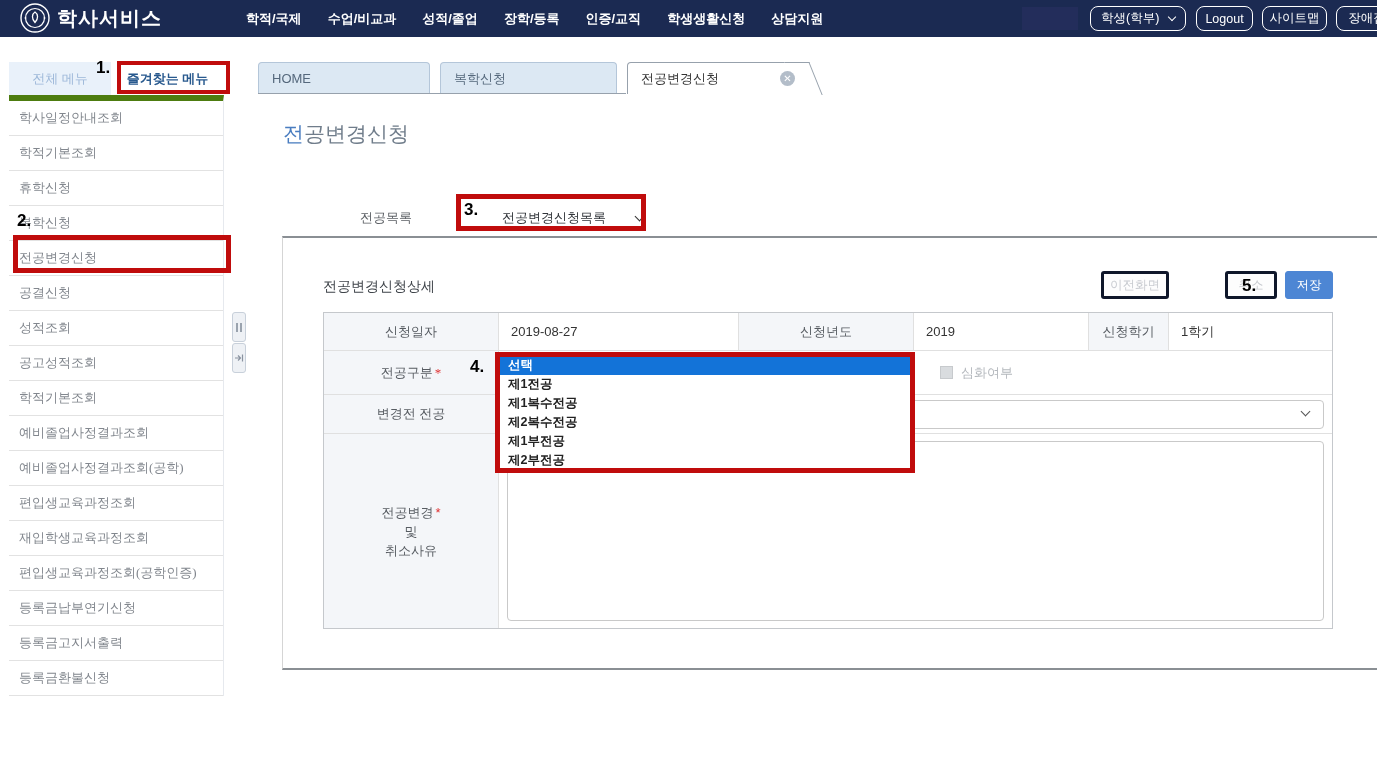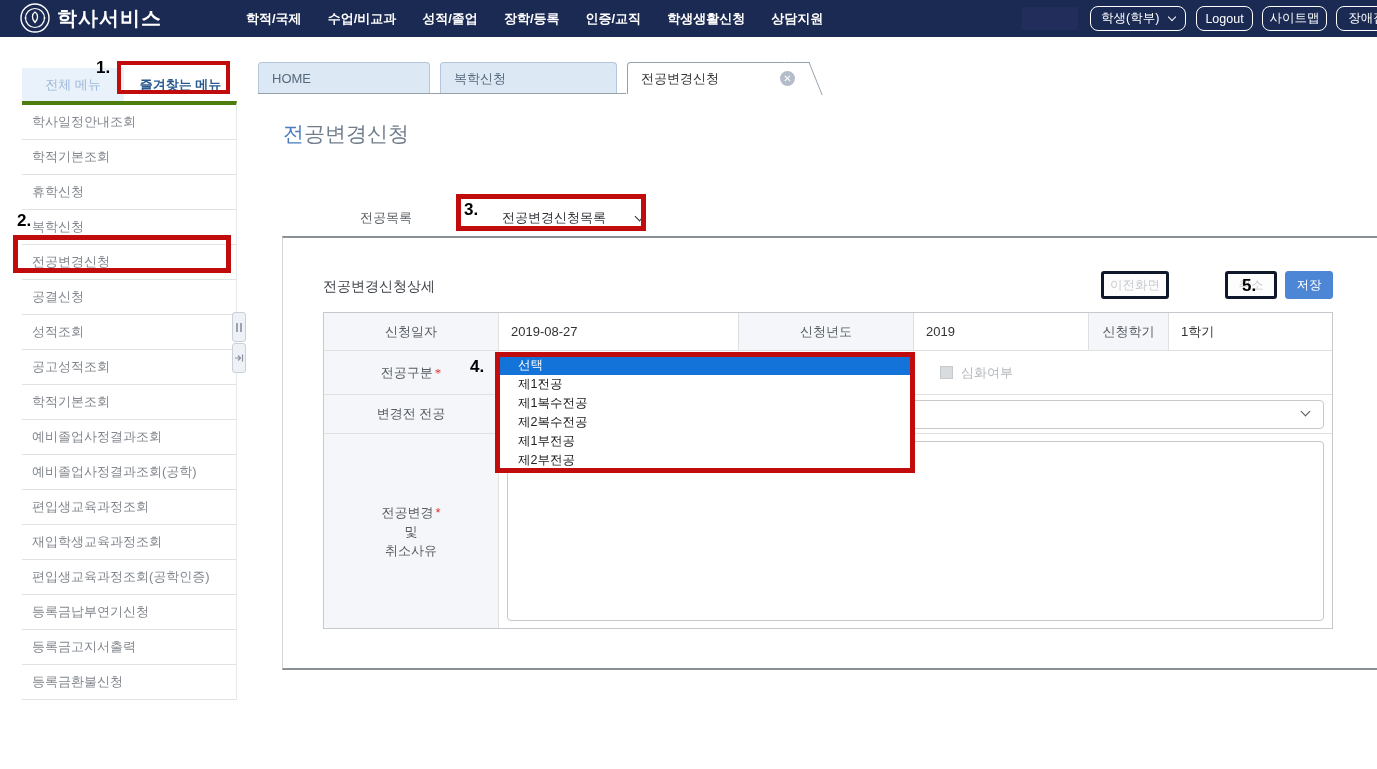--- a/index.html
+++ b/index.html
@@ -15,25 +15,25 @@
   .hnav-item { color:#fff; font-size:13px; font-weight:bold; cursor:pointer; white-space:nowrap; }
   .redact { position:absolute; left:1022px; top:7px; width:56px; height:23px; background:#232d5b; }
   .hbtn { position:absolute; top:6px; height:25px; border:1px solid #fff; border-radius:8px; background:transparent; color:#fff; font-size:12.5px; display:flex; align-items:center; justify-content:center; cursor:pointer; font-family:inherit; }
   .hbtn-role { left:1090px; width:96px; justify-content:space-between; padding:0 10px; }
   .hbtn-logout { left:1196px; width:57px; }
   .hbtn-sitemap { left:1262px; width:65px; }
   .hbtn-access { left:1336px; width:62px; }
   .chev { display:inline-block; width:6px; height:6px; border-right:1.5px solid currentColor; border-bottom:1.5px solid currentColor; transform:rotate(45deg); margin-top:-3px; }
 
   
-  .sidebar { position:absolute; left:22px; top:62px; width:215px;margin-top:6px; }
+  .sidebar { position:absolute; left:9px; top:62px; width:215px; }
   .sb-tabs { display:flex; height:33px; }
   .sb-tab-all { width:102px; background:#e9f1fa; color:#9db8d9; font-size:13px; display:flex; align-items:center; justify-content:center; cursor:pointer; }
   .sb-tab-fav { width:113px; background:#fff; color:#28598e; font-size:13px; font-weight:bold; display:flex; align-items:center; justify-content:center; cursor:pointer; }
-  .sb-list { border-top:4px solid #4d7c0f; border-right:1px solid #e6e9ee; }
+  .sb-list { border-top:6px solid #4d7c0f; border-right:1px solid #e6e9ee;font-family:Liberation Serif, serif; }
   .sb-item { height:35px; line-height:34px; border-bottom:1px solid #e2e2e2; color:#82878e; font-size:13px; padding-left:10px; cursor:pointer; white-space:nowrap; overflow:hidden; }
 
   
   .split-btn { position:absolute; left:232px; width:14px; height:30px; background:#eef1f5; border:1px solid #c8d0da; border-radius:3px; display:flex; align-items:center; justify-content:center; cursor:pointer; }
   .split-btn-1 { top:312px; }
   .split-btn-2 { top:343px; }
   .pause-ico { display:flex; gap:2px; }
   .pause-ico i { display:block; width:2px; height:9px; background:#9aa3ae; }
 
   
@@ -90,21 +90,21 @@
   .r3 .cv { width:833px; position:relative; padding:0; }
   .sel { position:absolute; left:8px; top:5px; width:817px; height:29px; border:1px solid #c9c9c9; border-radius:4px; background:#fff; cursor:pointer; }
   .sel .chev { position:absolute; right:14px; top:10px; border-color:#555; width:7px; height:7px; }
   .r4 { height:194px; }
   .r4 .c1 { width:175px; flex-direction:column; justify-content:center; line-height:19px; }
   .r4 .cv { width:833px; position:relative; padding:0; }
   .ftextarea { position:absolute; left:8px; top:7px; width:817px; height:180px; border:1px solid #c9c9c9; border-radius:4px; resize:none; font-family:inherit; }
 
   
   .dd-list { position:absolute; left:499px; top:355px; width:414px; background:#fff; border:1px solid #9a9a9a; z-index:40; }
-  .dd-opt { height:19px; line-height:19px; padding-left:18px; font-size:12.5px; color:#222; cursor:pointer; white-space:nowrap; }
+  .dd-opt { height:19px; line-height:19px; padding-left:8px; font-size:12.5px; color:#222; cursor:pointer; white-space:nowrap;font-weight:bold; }
   .dd-opt.selected { background:#1373d8; color:#fff; }
 
   
   .ann-box { position:absolute; border:5px solid #c00c0c; z-index:60; pointer-events:none; }
   .ann-box-1 { left:117px; top:61px; width:113px; height:33px; border-width:4px; }
   .ann-box-2 { left:13px; top:235px; width:218px; height:38px; }
   .ann-box-3 { left:456px; top:194px; width:190px; height:37px; }
   .ann-box-4 { left:495px; top:352px; width:420px; height:121px; }
   .ann-num { position:absolute; z-index:61; font-weight:bold; font-size:17px; color:#000; }
   .ann-num-1 { left:96px; top:58px; }

